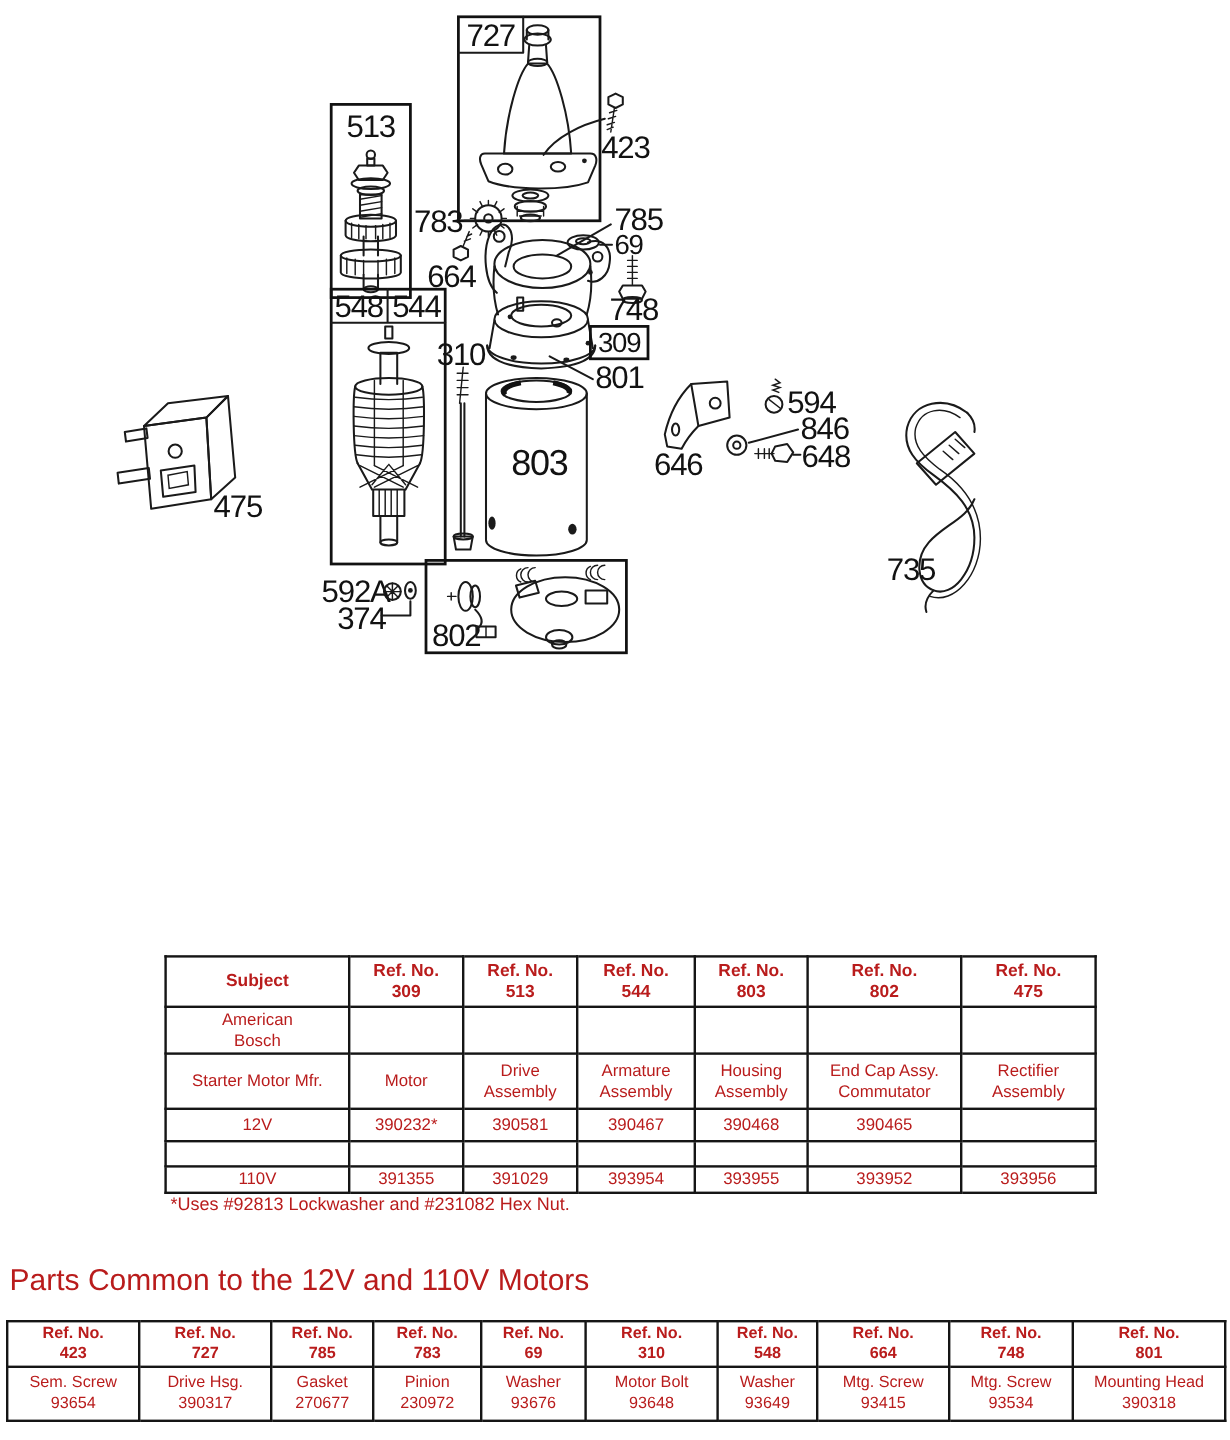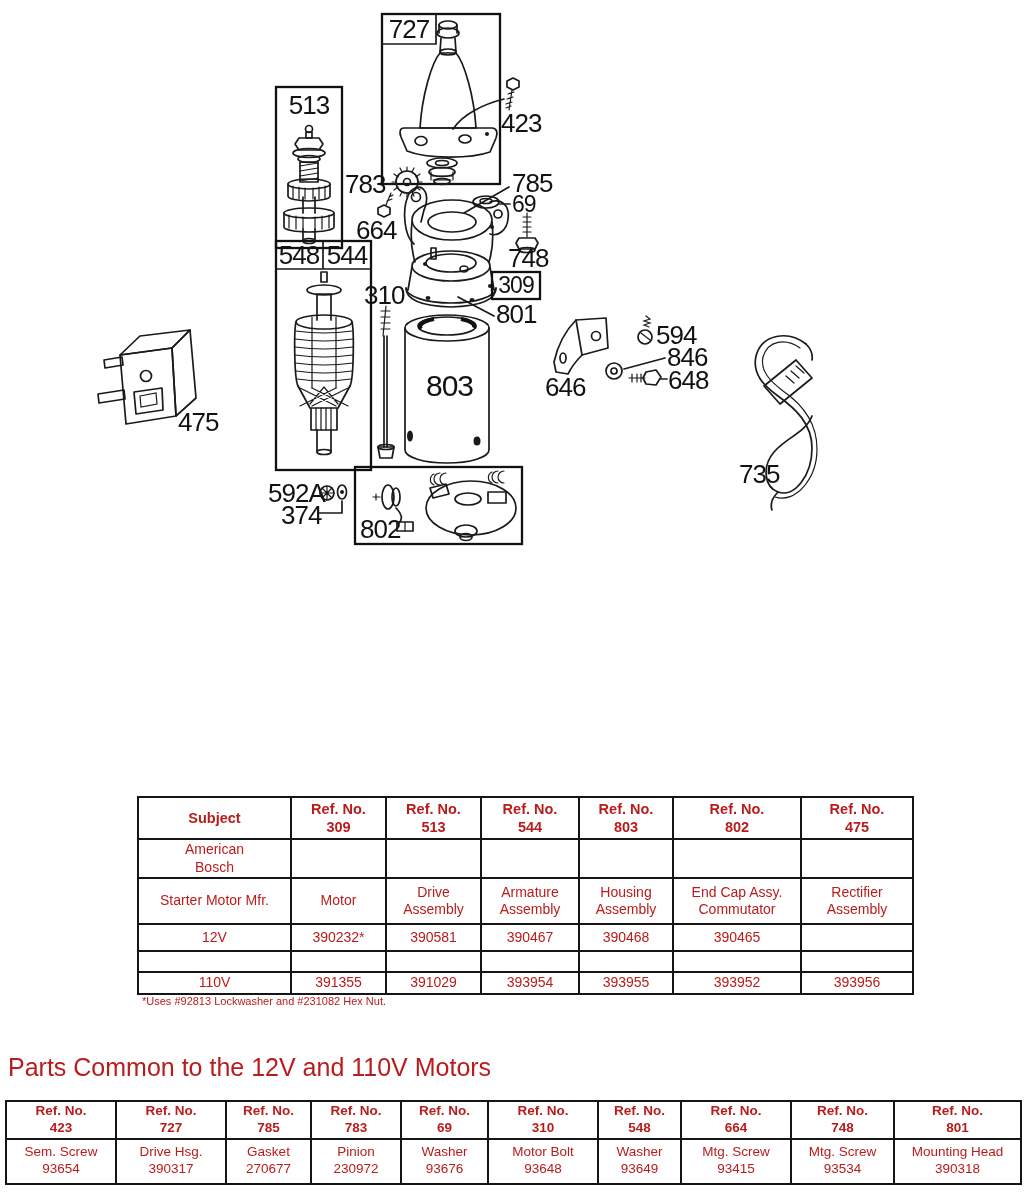--- a/index.html
+++ b/index.html
@@ -15,21 +15,21 @@
   .callout{font-size:26px;letter-spacing:-1px;}
   .callout-s{font-size:23px;letter-spacing:-1px;}
   .callout-l{font-size:30px;letter-spacing:-1px;}
   table{border-collapse:collapse;table-layout:fixed;background:#fff;}
   td{border:2px solid #151515;text-align:center;vertical-align:middle;
      white-space:pre-line;font-size:14px;line-height:1.25;padding:1px 2px;overflow:hidden;}
   .hdr{font-weight:bold;font-size:14.5px;}
   .t1{position:absolute;left:137px;top:768px;width:775px;margin-top:28px;}
   .t2{position:absolute;left:5px;top:1100px;width:1015px;}
   .t2 td{font-size:13.5px;}
-  .note{position:absolute;left:142px;top:995px;font-size:11px;text-align:center;}
+  .note{position:absolute;left:142px;top:995px;font-size:15px;text-align:center;}
   .h2{position:absolute;left:8px;top:1053px;font-size:25px;}
 </style>
 </head>
 <body>
 
 <div class="page">
 
 <svg width="1025" height="760" viewBox="0 0 1025 760">
 
   <g>

